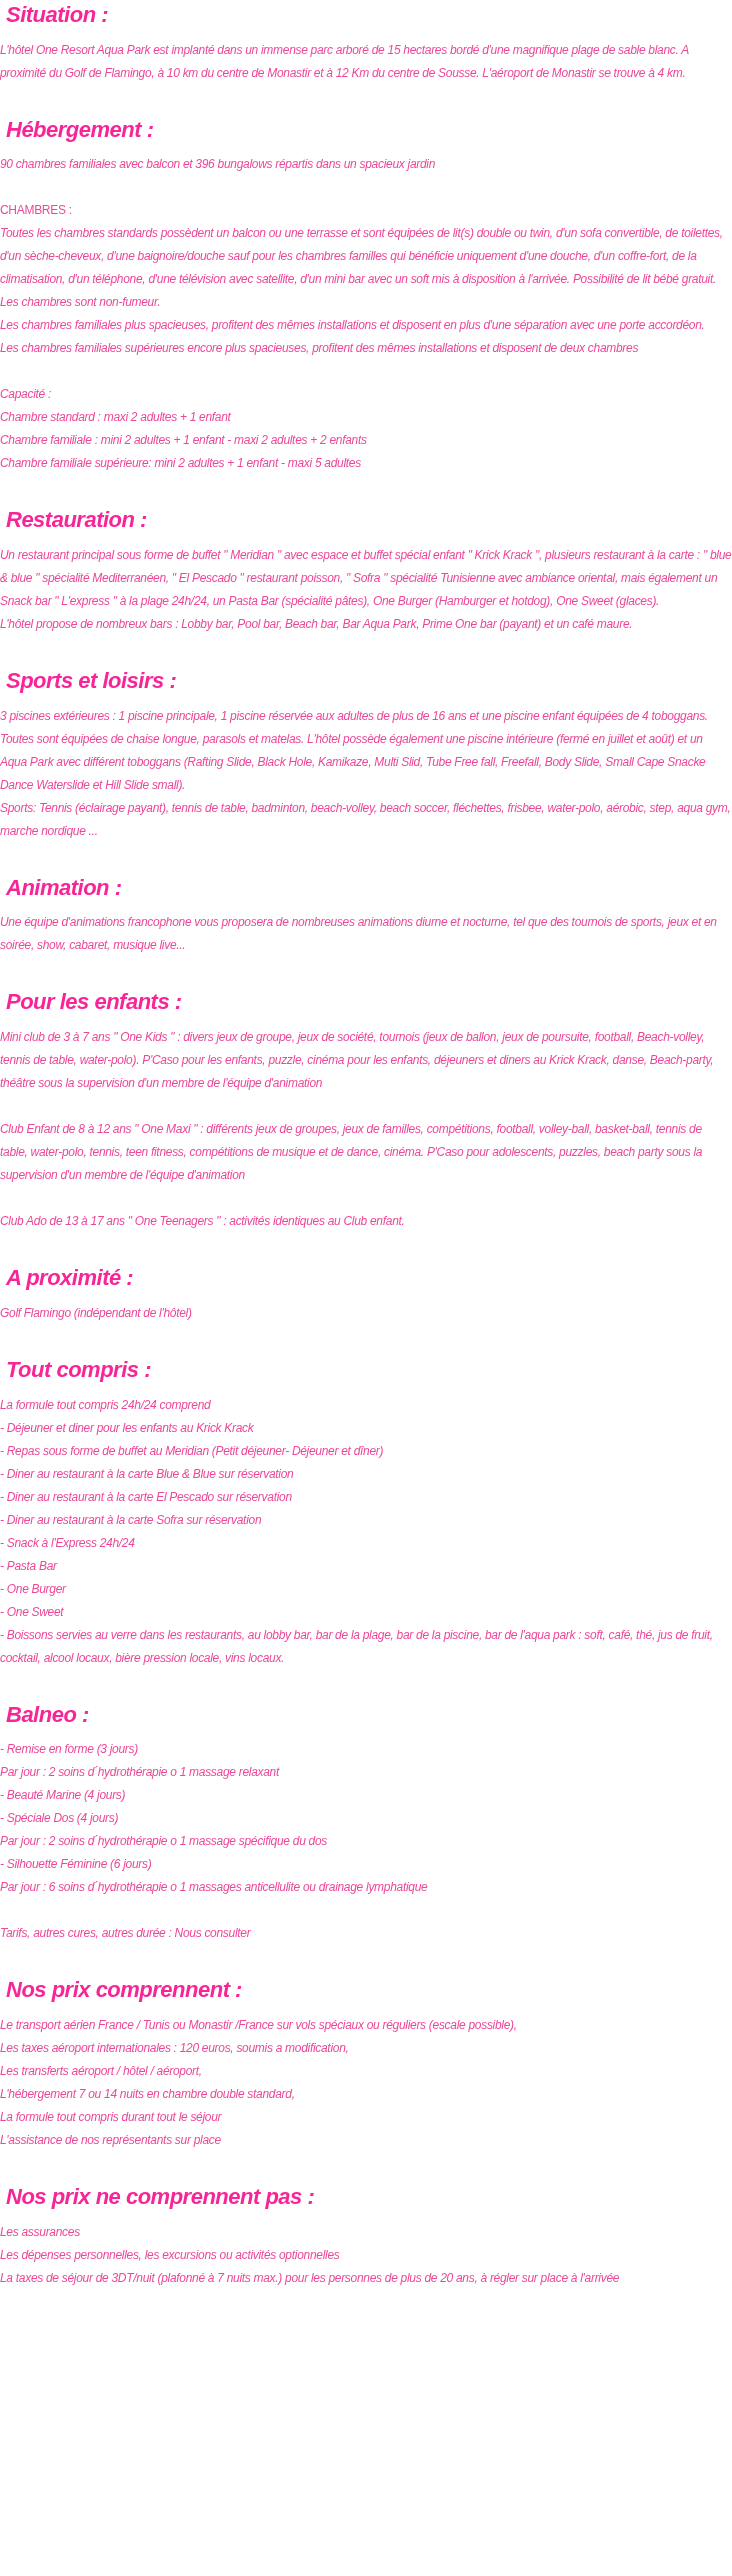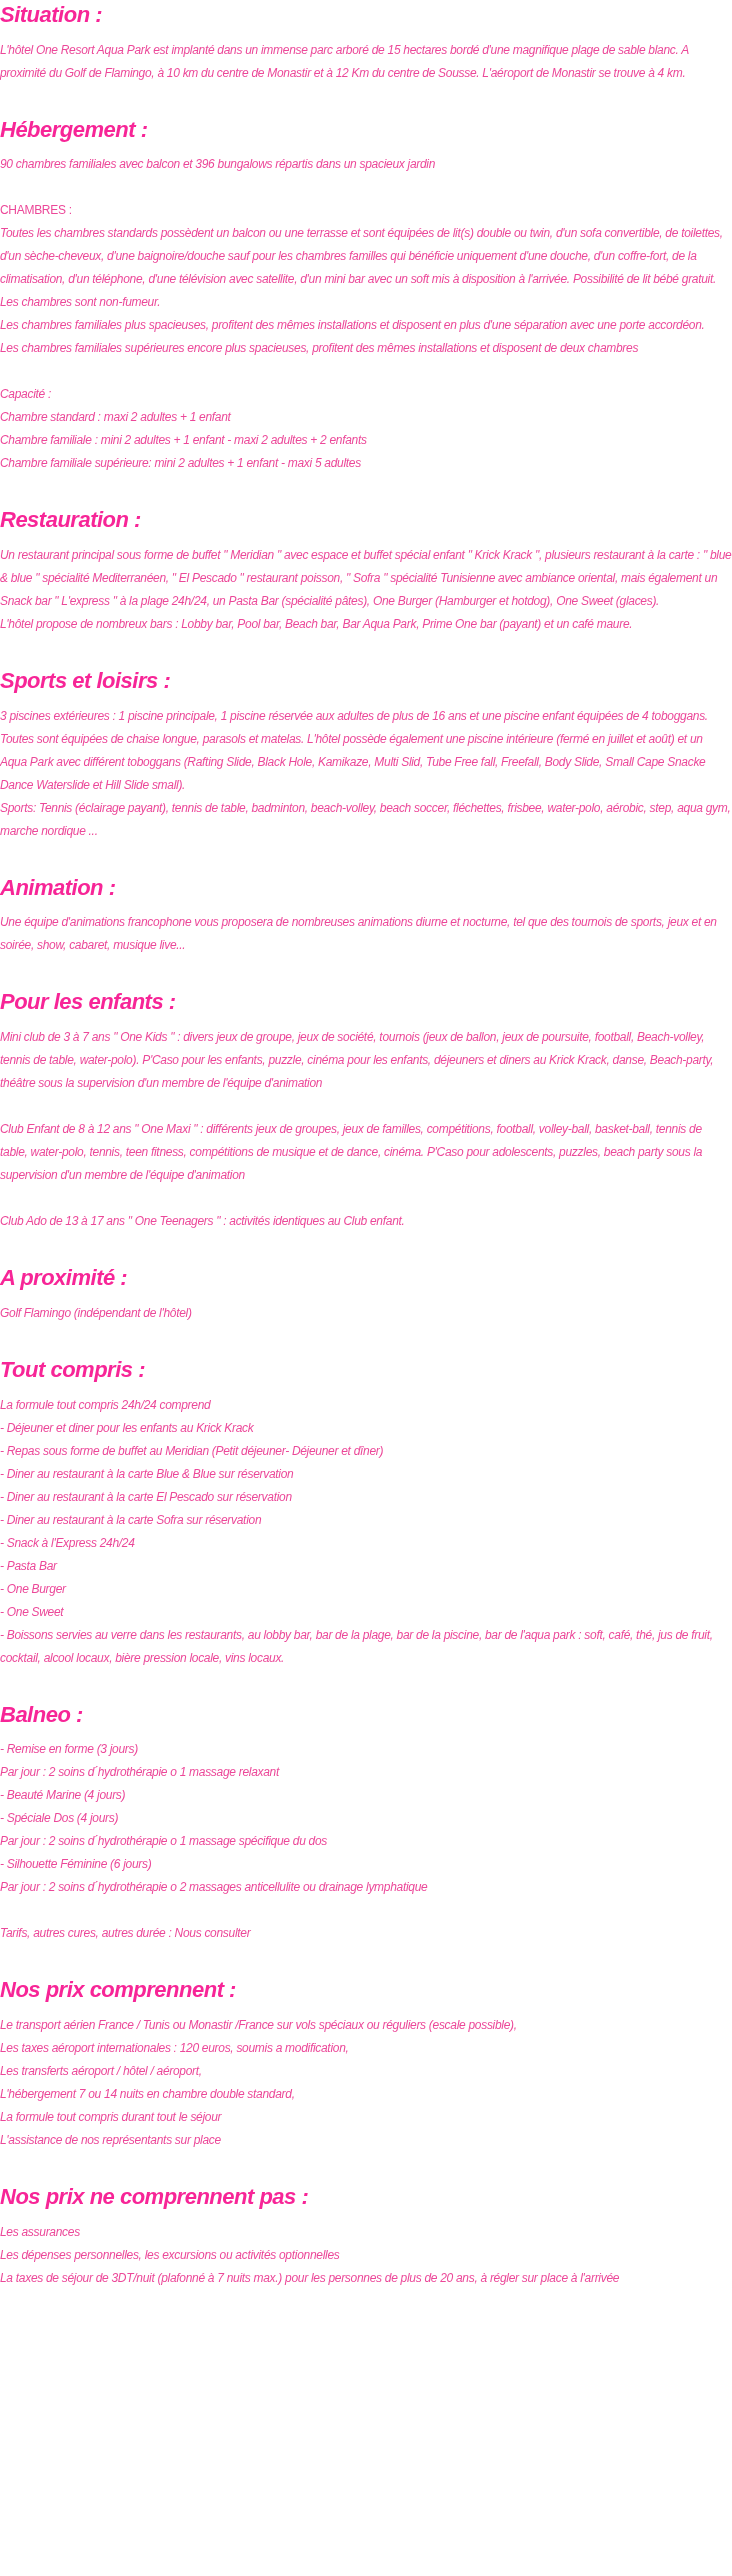--- a/index.html
+++ b/index.html
@@ -20,20 +20,21 @@
     }
     .section-title {
       font-family: "Liberation Sans", sans-serif;
       font-style: italic;
       font-weight: bold;
       color: #f72597;
       font-size: 22px;
       line-height: 29px;
       margin: 0 0 9.7px 0;
       letter-spacing: -0.5px;
+      padding-left: 6px;
     }
     .section + .section .section-title {
       margin-top: 30px;
     }
     .para {
       font-style: italic;
       font-size: 12px;
       line-height: 23px;
       margin: 0;
       letter-spacing: -0.3px;
@@ -119,21 +120,21 @@
   </section>
 
   <section class="section">
     <h2 class="section-title">Balneo :</h2>
     <p class="para">- Remise en forme (3 jours)</p>
     <p class="para">Par jour : 2 soins d´hydrothérapie o 1 massage relaxant</p>
     <p class="para">- Beauté Marine (4 jours)</p>
     <p class="para">- Spéciale Dos (4 jours)</p>
     <p class="para">Par jour : 2 soins d´hydrothérapie o 1 massage spécifique du dos</p>
     <p class="para">- Silhouette Féminine (6 jours)</p>
-    <p class="para">Par jour : 2 soins d´hydrothérapie o 2 massages anticellulite ou drainage lymphatique</p>
+    <p class="para">Par jour : 6 soins d´hydrothérapie o 1 massages anticellulite ou drainage lymphatique</p>
     <div class="gap"></div>
     <p class="para">Tarifs, autres cures, autres durée : Nous consulter</p>
   </section>
 
   <section class="section">
     <h2 class="section-title">Nos prix comprennent :</h2>
     <p class="para">Le transport aérien France / Tunis ou Monastir /France sur vols spéciaux ou réguliers (escale possible),</p>
     <p class="para">Les taxes aéroport internationales : 120 euros, soumis a modification,</p>
     <p class="para">Les transferts aéroport / hôtel / aéroport,</p>
     <p class="para">L'hébergement 7 ou 14 nuits en chambre double standard,</p>

